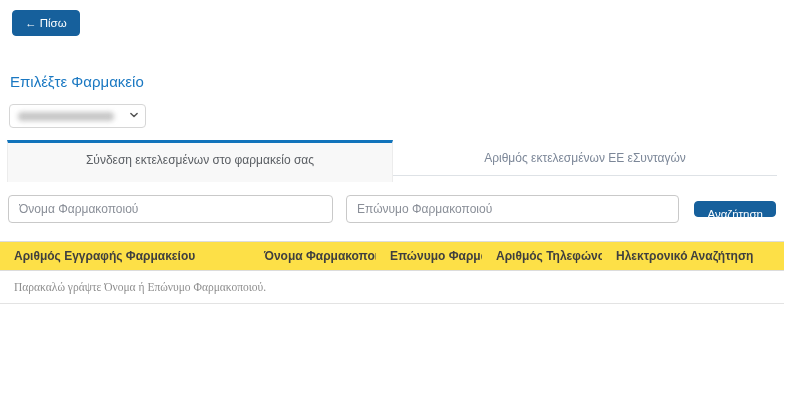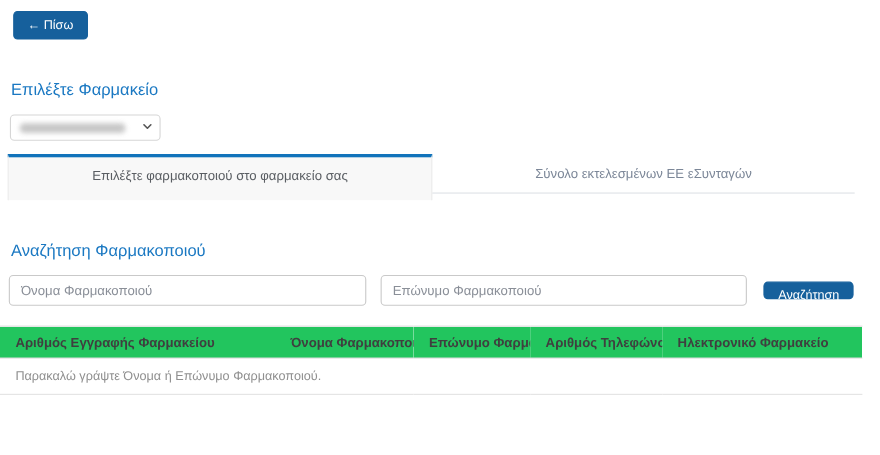--- a/index.html
+++ b/index.html
@@ -119,36 +119,37 @@
   .search-btn  { height: 16px; margin-left: 2px; white-space: nowrap; }
 
   
   .results { margin-top: 18px; margin-left: -8px; margin-right: -8px; }
   table {
     width: 100%;
     border-collapse: collapse;
     table-layout: fixed;
   }
   thead th {
-    background: #22c55e;
+    background: #fde047;
     border-top: 1px solid #dcdcdc;
     border-bottom: 1px solid #dcdcdc;
     font-size: 12px;
     font-weight: bold;
     color: #3f3f3f;
     text-align: left;
     padding: 7px 6px 7px 14px;
     white-space: nowrap;
     overflow: hidden;
   }
   tbody td.empty-msg {
     font-size: 11.5px;
     color: #8f8f8f;
     padding: 10px 6px 10px 14px;
     border-bottom: 1px solid #e3e3e3;
+    font-family: Liberation Serif, serif;
   }
 </style>
 </head>
 <body>
 
 <div class="page">
 
   <button class="btn-primary back-btn">← Πίσω</button>
 
   <div class="section-heading heading-pharmacy">Επιλέξτε Φαρμακείο</div>
@@ -156,25 +157,24 @@
   <div class="select-wrap">
     <div class="pharmacy-select">
       <span class="redacted-blob"></span>
       <svg class="select-chevron" viewBox="0 0 16 16" fill="none" stroke="currentColor" stroke-width="2.4" stroke-linecap="round" stroke-linejoin="round">
         <path d="M3 5.5 L8 10.5 L13 5.5"></path>
       </svg>
     </div>
   </div>
 
   <div class="tabs">
-    <div class="tab active">Επιλέξτε φαρμακοποιού στο φαρμακείο σας</div>
-    <div class="tab">Σύνολο εκτελεσμένων ΕΕ εΣυνταγών</div>
-  </div>
-
-  <div class="section-heading heading-search">Αναζήτηση Φαρμακοποιού</div>
+    <div class="tab active">Σύνδεση εκτελεσμένων στο φαρμακείο σας</div>
+    <div class="tab">Αριθμός εκτελεσμένων ΕΕ εΣυνταγών</div>
+  </div>
+
 
   <div class="search-row">
     <input class="search-input input-first" type="text" placeholder="Όνομα Φαρμακοποιού" style="">
     <input class="search-input input-last" type="text" placeholder="Επώνυμο Φαρμακοποιού" style="">
     <button class="btn-primary search-btn">Αναζήτηση</button>
   </div>
 
   <div class="results">
     <table>
       <colgroup>
@@ -183,21 +183,21 @@
         <col style="width:106px">
         <col style="width:120px">
         <col>
       </colgroup>
       <thead>
         <tr>
           <th>Αριθμός Εγγραφής Φαρμακείου</th>
           <th>Όνομα Φαρμακοποιού</th>
           <th>Επώνυμο Φαρμακοποιού</th>
           <th>Αριθμός Τηλεφώνου</th>
-          <th>Ηλεκτρονικό Φαρμακείο</th>
+          <th>Ηλεκτρονικό Αναζήτηση</th>
         </tr>
       </thead>
       <tbody>
         <tr>
           <td class="empty-msg" colspan="5">Παρακαλώ γράψτε Όνομα ή Επώνυμο Φαρμακοποιού.</td>
         </tr>
       </tbody>
     </table>
   </div>
 

